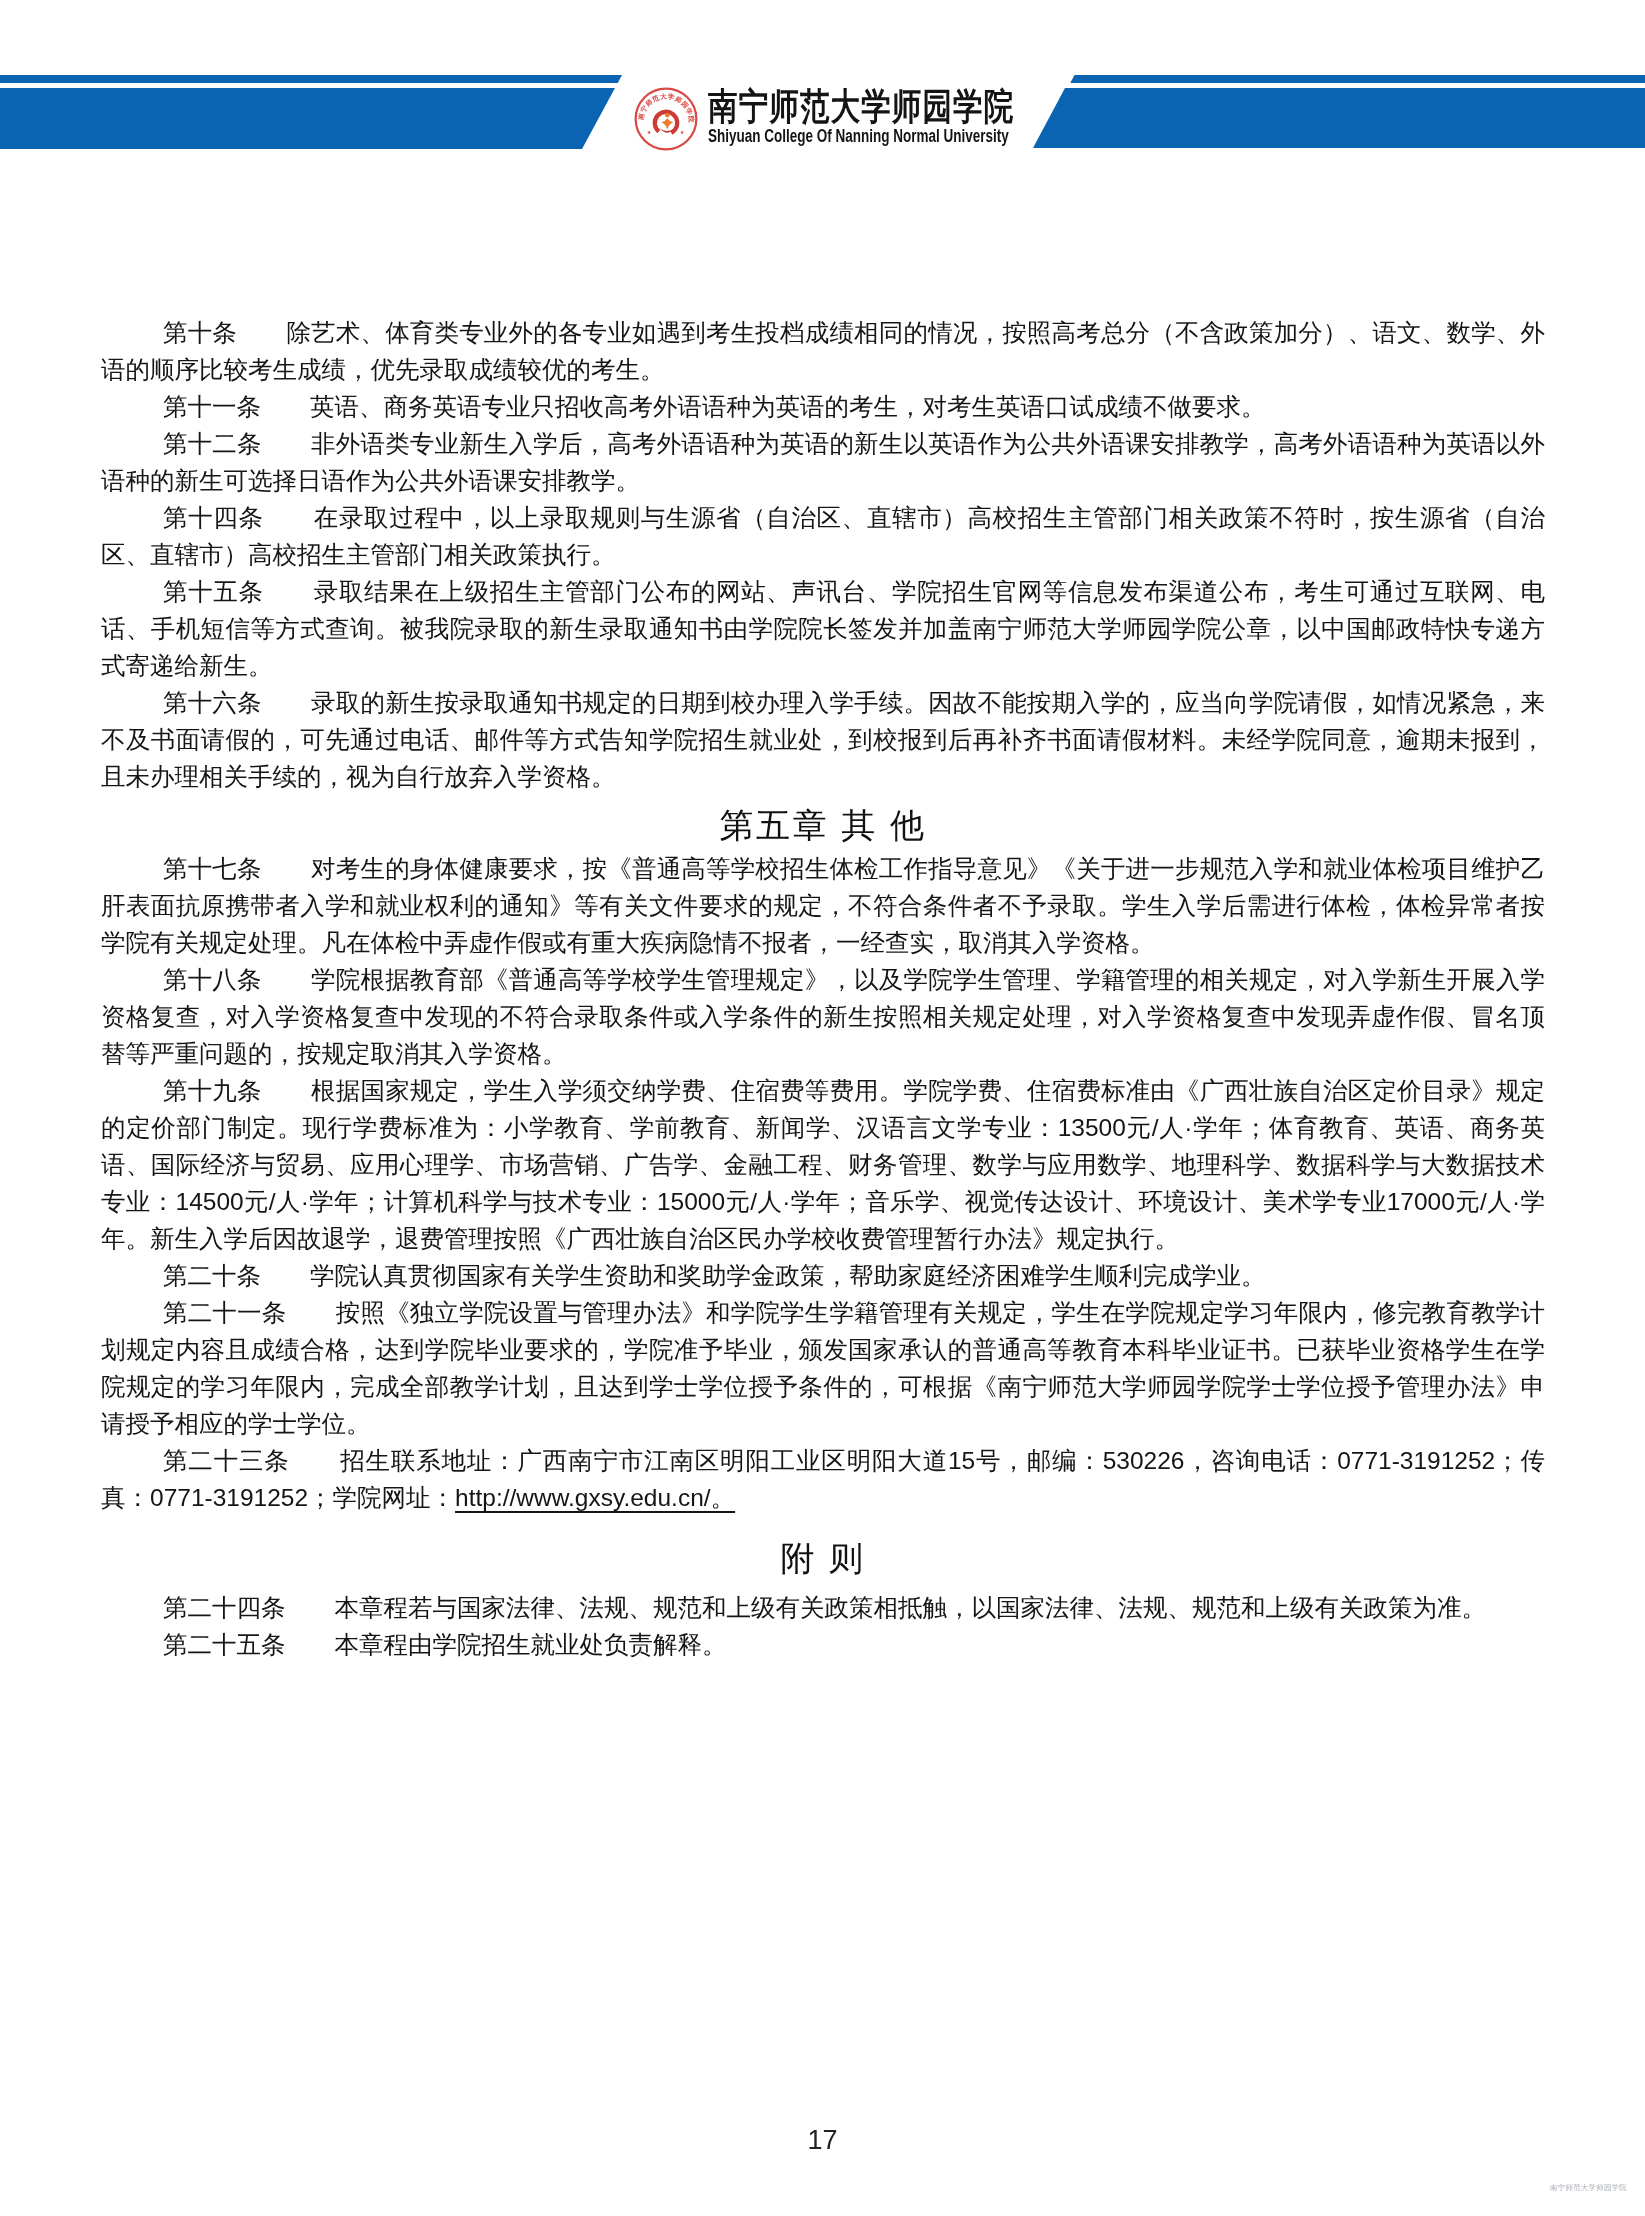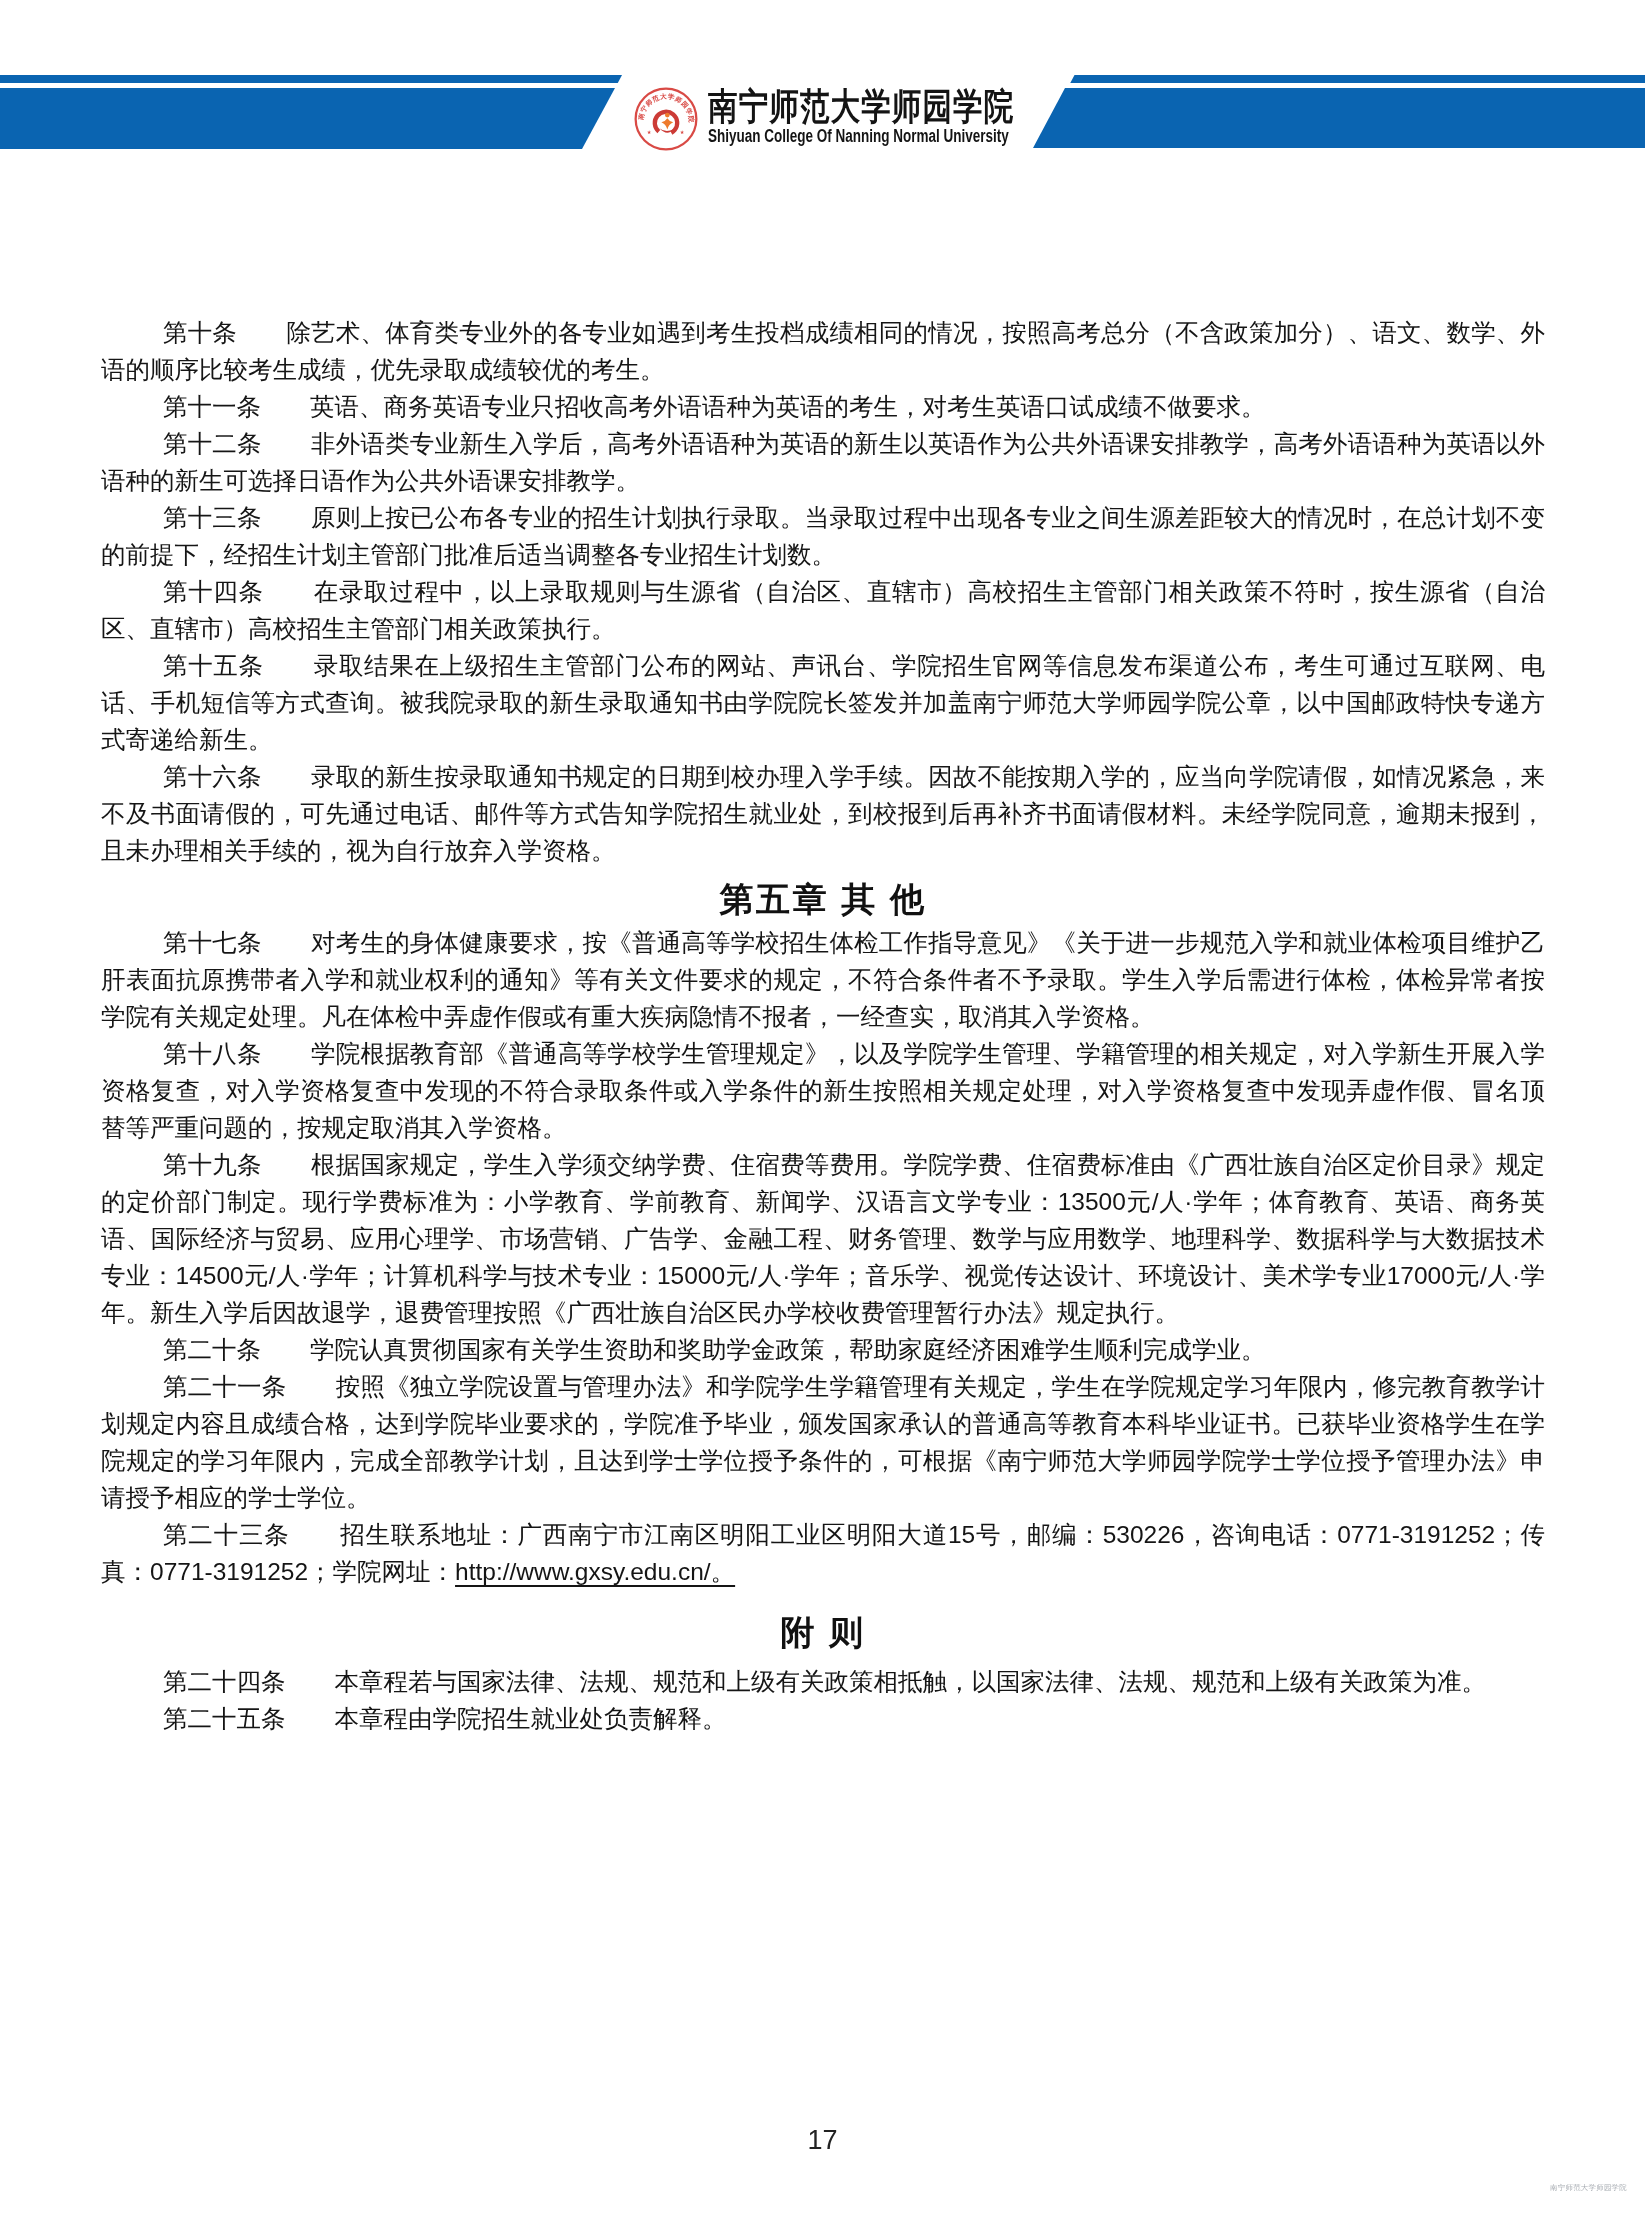--- a/index.html
+++ b/index.html
@@ -31,21 +31,21 @@
     transform:scaleX(.75); transform-origin:left top; white-space:nowrap; letter-spacing:0;
   }
   
   .content{position:absolute; left:101px; top:314px; width:1444px;}
   .content p{
     margin:0; font-size:24.5px; line-height:37px; text-align:justify;
     text-indent:62px; color:#151515; word-break:break-all;
   }
   .content h2{
     margin:10.3px 0 5.2px 0; text-align:center; font-size:34px; line-height:40px;
-    font-weight:700; color:#111; text-indent:0; letter-spacing:2.6px;
+    font-weight:400; color:#111; text-indent:0; letter-spacing:2.6px;
   }
   .content h2.appendix{margin-top:22px; margin-bottom:10.3px;}
   .url{text-decoration:underline; text-underline-offset:4.5px;}
   
   .page-number{
     position:absolute; left:0; right:0; top:2125px; text-align:center;
     font-size:27px; color:#222;
   }
   .watermark{
     position:absolute; right:18px; top:2183px; font-size:7.4px;
@@ -82,21 +82,20 @@
       <div class="title-cn">南宁师范大学师园学院</div>
       <div class="title-en">Shiyuan College Of Nanning Normal University</div>
     </div>
   </div>
 
   <main class="content">
     <section id="articles-1">
         <p><span>第十条</span>　　除艺术、体育类专业外的各专业如遇到考生投档成绩相同的情况，按照高考总分（不含政策加分）、语文、数学、外语的顺序比较考生成绩，优先录取成绩较优的考生。</p>
         <p><span>第十一条</span>　　英语、商务英语专业只招收高考外语语种为英语的考生，对考生英语口试成绩不做要求。</p>
         <p><span>第十二条</span>　　非外语类专业新生入学后，高考外语语种为英语的新生以英语作为公共外语课安排教学，高考外语语种为英语以外语种的新生可选择日语作为公共外语课安排教学。</p>
-        <p><span>第十三条</span>　　原则上按已公布各专业的招生计划执行录取。当录取过程中出现各专业之间生源差距较大的情况时，在总计划不变的前提下，经招生计划主管部门批准后适当调整各专业招生计划数。</p>
         <p><span>第十四条</span>　　在录取过程中，以上录取规则与生源省（自治区、直辖市）高校招生主管部门相关政策不符时，按生源省（自治区、直辖市）高校招生主管部门相关政策执行。</p>
         <p><span>第十五条</span>　　录取结果在上级招生主管部门公布的网站、声讯台、学院招生官网等信息发布渠道公布，考生可通过互联网、电话、手机短信等方式查询。被我院录取的新生录取通知书由学院院长签发并加盖南宁师范大学师园学院公章，以中国邮政特快专递方式寄递给新生。</p>
         <p><span>第十六条</span>　　录取的新生按录取通知书规定的日期到校办理入学手续。因故不能按期入学的，应当向学院请假，如情况紧急，来不及书面请假的，可先通过电话、邮件等方式告知学院招生就业处，到校报到后再补齐书面请假材料。未经学院同意，逾期未报到，且未办理相关手续的，视为自行放弃入学资格。</p>
       </section>
     <h2>第五章 其 他</h2>
     <section id="articles-2">
         <p><span>第十七条</span>　　对考生的身体健康要求，按《普通高等学校招生体检工作指导意见》《关于进一步规范入学和就业体检项目维护乙肝表面抗原携带者入学和就业权利的通知》等有关文件要求的规定，不符合条件者不予录取。学生入学后需进行体检，体检异常者按学院有关规定处理。凡在体检中弄虚作假或有重大疾病隐情不报者，一经查实，取消其入学资格。</p>
         <p><span>第十八条</span>　　学院根据教育部《普通高等学校学生管理规定》，以及学院学生管理、学籍管理的相关规定，对入学新生开展入学资格复查，对入学资格复查中发现的不符合录取条件或入学条件的新生按照相关规定处理，对入学资格复查中发现弄虚作假、冒名顶替等严重问题的，按规定取消其入学资格。</p>
         <p><span>第十九条</span>　　根据国家规定，学生入学须交纳学费、住宿费等费用。学院学费、住宿费标准由《广西壮族自治区定价目录》规定的定价部门制定。现行学费标准为：小学教育、学前教育、新闻学、汉语言文学专业：13500元/人·学年；体育教育、英语、商务英语、国际经济与贸易、应用心理学、市场营销、广告学、金融工程、财务管理、数学与应用数学、地理科学、数据科学与大数据技术专业：14500元/人·学年；计算机科学与技术专业：15000元/人·学年；音乐学、视觉传达设计、环境设计、美术学专业17000元/人·学年。新生入学后因故退学，退费管理按照《广西壮族自治区民办学校收费管理暂行办法》规定执行。</p>
         <p><span>第二十条</span>　　学院认真贯彻国家有关学生资助和奖助学金政策，帮助家庭经济困难学生顺利完成学业。</p>

